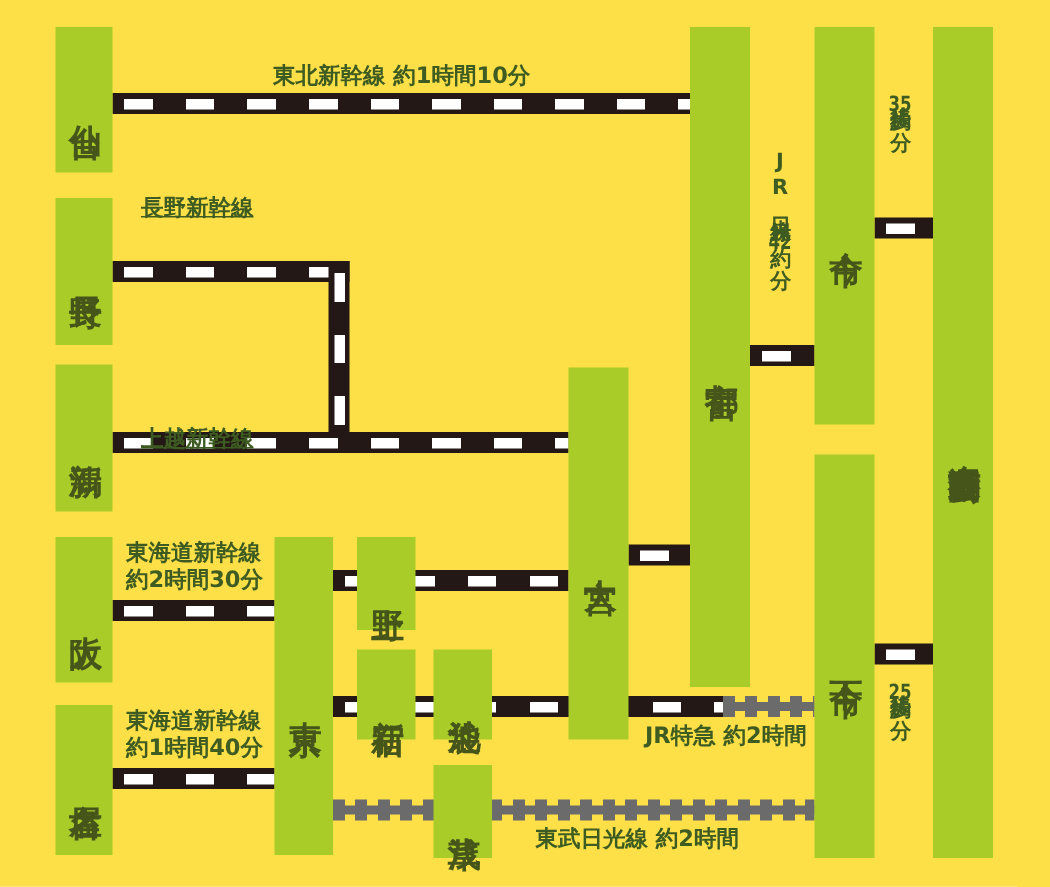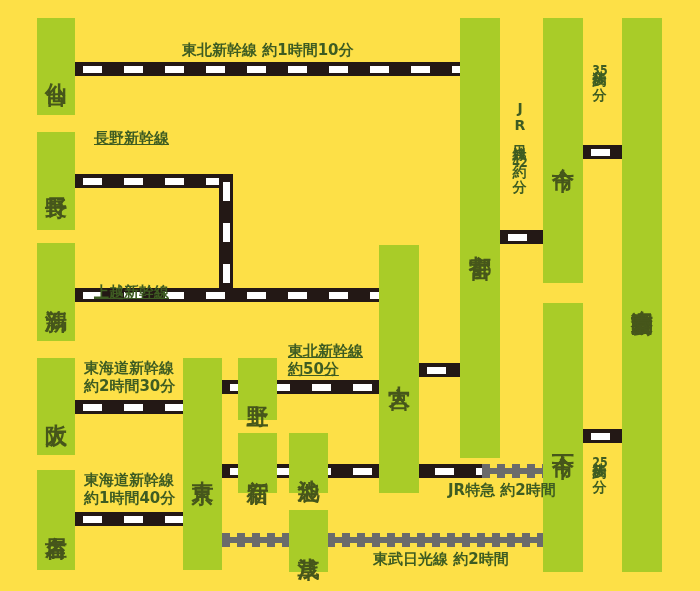--- a/index.html
+++ b/index.html
@@ -132,28 +132,24 @@
   <div class="route-label" style="left:84px;top:359px;">
     <div>東海道新幹線</div>
     <div>約2時間30分</div>
   </div>
 
   <div class="route-label" style="left:84px;top:471px;">
     <div>東海道新幹線</div>
     <div>約1時間40分</div>
   </div>
 
-  <div class="route-label center" style="left:288px;top:342px;width:84px;">
-    <div>東北新幹線</div>
-    <div>約50分</div>
-  </div>
 
-  <div class="route-label" style="left:430px;top:481px;margin-left:18px;">JR特急 約2時間</div>
+  <div class="route-label" style="left:430px;top:481px;">JR特急 約2時間</div>
 
-  <div class="route-label" style="left:373px;top:550px;">東武日光線 約2時間</div>
+  <div class="route-label" style="left:357px;top:550px;">東武日光線 約2時間</div>
 
   <div class="route-label vlabel" style="left:512px;top:100px;"><span>JR日光線 約</span><span class="tcy">42</span><span>分</span></div>
 
   <div class="route-label vlabel" style="left:592px;top:60px;"><span>徒歩約</span><span class="tcy">35</span><span>分</span></div>
 
   <div class="route-label vlabel" style="left:592px;top:452px;"><span>徒歩約</span><span class="tcy">25</span><span>分</span></div>
 
 </div>
 
 </body></html>

